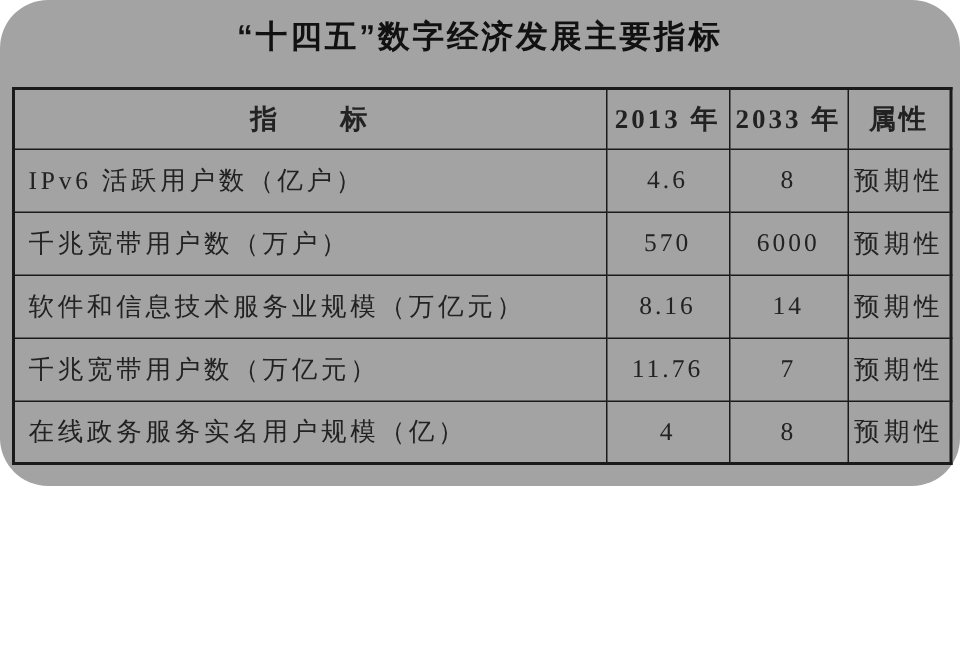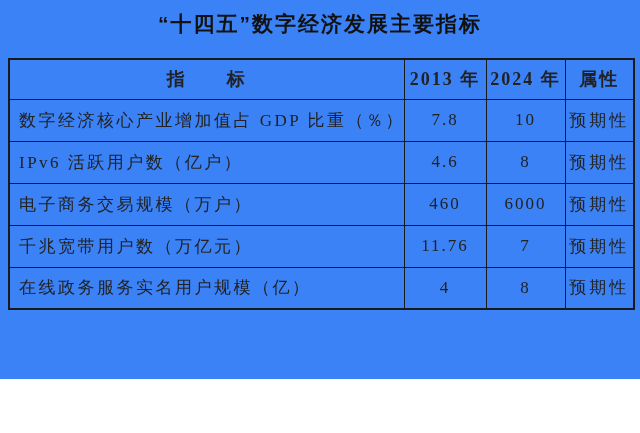--- a/index.html
+++ b/index.html
@@ -5,22 +5,23 @@
   * { margin: 0; padding: 0; box-sizing: border-box; }
   html, body {
     width: 640px; height: 433px;
     background: #ffffff;
     font-family: "Liberation Serif", "DejaVu Serif", serif;
     color: #1f1f1f;
     overflow: hidden;
   }
   .page {
     position: relative;
-    width: 640px; height: 379px;
-    background: #3b82f6;
+    width: 640px; height: 324px;
+    background: #a3a3a3;
+    border-radius: 32px;
   }
   .doc-title {
     position: absolute;
     top: 10px; left: 0; right: 0;
     text-align: center;
     font-family: "Liberation Sans", "DejaVu Sans", sans-serif;
     font-weight: bold;
     font-size: 21px;
     letter-spacing: 2px;
     color: #111111;
@@ -79,41 +80,41 @@
     <colgroup>
       <col style="width:395px">
       <col style="width:82px">
       <col style="width:79px">
       <col style="width:69px">
     </colgroup>
     <thead>
       <tr>
         <th>指　　标</th>
         <th>2013 年</th>
-        <th>2024 年</th>
+        <th>2033 年</th>
         <th>属性</th>
       </tr>
     </thead>
     <tbody>
-      <tr>
-        <td class="c-indicator">数字经济核心产业增加值占 GDP 比重（％）</td>
-        <td class="c-num">7.8</td>
-        <td class="c-num">10</td>
-        <td class="c-attr">预期性</td>
-      </tr>
       <tr>
         <td class="c-indicator">IPv6 活跃用户数（亿户）</td>
         <td class="c-num">4.6</td>
         <td class="c-num">8</td>
         <td class="c-attr">预期性</td>
       </tr>
       <tr>
-        <td class="c-indicator">电子商务交易规模（万户）</td>
-        <td class="c-num">460</td>
+        <td class="c-indicator">千兆宽带用户数（万户）</td>
+        <td class="c-num">570</td>
         <td class="c-num">6000</td>
+        <td class="c-attr">预期性</td>
+      </tr>
+      <tr>
+        <td class="c-indicator">软件和信息技术服务业规模（万亿元）</td>
+        <td class="c-num">8.16</td>
+        <td class="c-num">14</td>
         <td class="c-attr">预期性</td>
       </tr>
       <tr>
         <td class="c-indicator">千兆宽带用户数（万亿元）</td>
         <td class="c-num">11.76</td>
         <td class="c-num">7</td>
         <td class="c-attr">预期性</td>
       </tr>
       <tr>
         <td class="c-indicator">在线政务服务实名用户规模（亿）</td>

